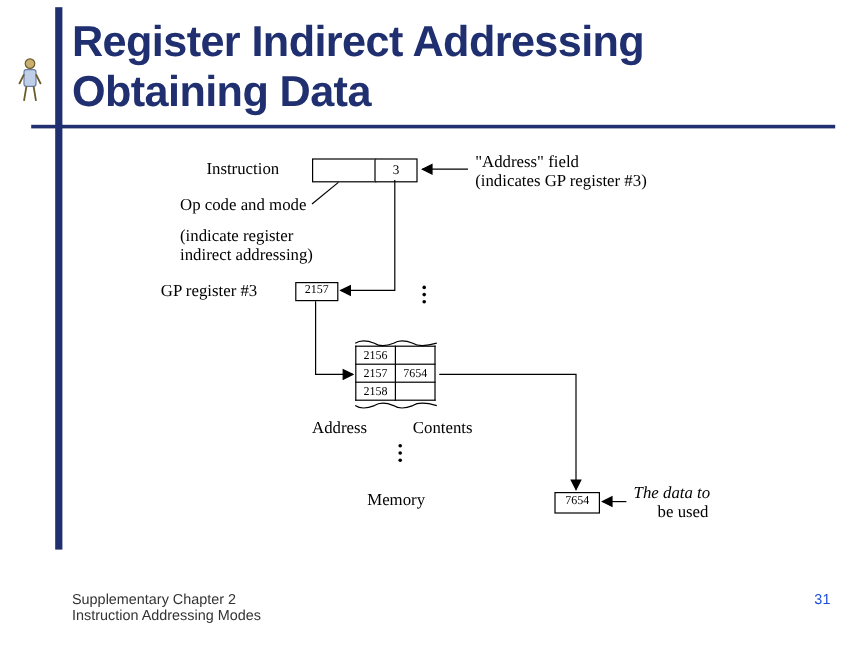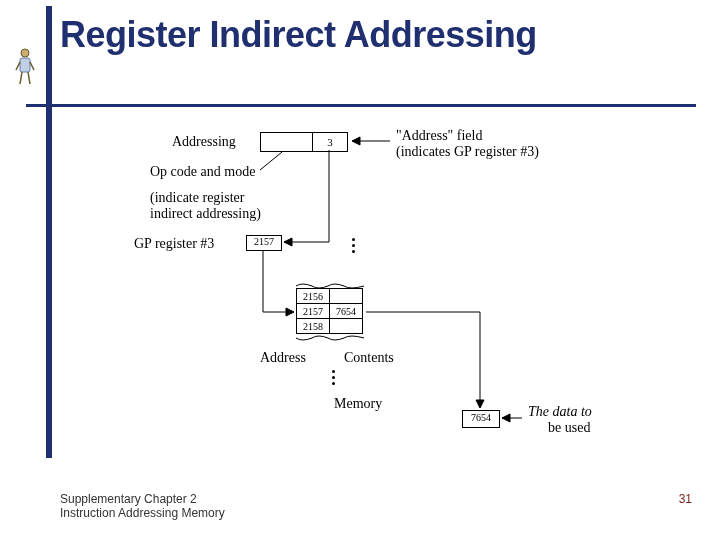--- a/index.html
+++ b/index.html
@@ -55,21 +55,21 @@
     top: 492px;
     font-size: 12px;
     color: #333;
     line-height: 1.2;
   }
   .page-num {
     position: absolute;
     right: 28px;
     top: 492px;
     font-size: 12px;
-    color: #7f1d1d;
+    color: #1d4ed8;
   }
 
   
   .diagram {
     position: absolute;
     left: 130px;
     top: 128px;
     width: 520px;
     height: 330px;
     font-family: "Times New Roman", Times, serif;
@@ -145,26 +145,27 @@
     <circle cx="11" cy="7" r="4" fill="#c9b070" stroke="#6b5a2a" stroke-width="1"></circle>
     <rect x="6" y="12" width="10" height="14" rx="2" fill="#bfcfe8" stroke="#6b7fa3" stroke-width="1"></rect>
     <line x1="8" y1="26" x2="6" y2="38" stroke="#6b5a2a" stroke-width="1.5"></line>
     <line x1="14" y1="26" x2="16" y2="38" stroke="#6b5a2a" stroke-width="1.5"></line>
     <line x1="6" y1="16" x2="2" y2="24" stroke="#6b5a2a" stroke-width="1.5"></line>
     <line x1="16" y1="16" x2="20" y2="24" stroke="#6b5a2a" stroke-width="1.5"></line>
   </svg>
 
   <div class="title">
     <span>Register Indirect Addressing</span><br>
+    <span>Obtaining Data</span>
   </div>
   <div class="title-underline"></div>
 
   <div class="diagram">
 
-    <div class="dlabel" style="left:42px; top:6px;">Addressing</div>
+    <div class="dlabel" style="left:42px; top:6px;">Instruction</div>
 
     <div class="instr-box" style="left:130px; top:4px; width:52px; height:18px;"></div>
     <div class="instr-box" style="left:182px; top:4px; width:34px; height:18px; text-align:center; font-size:11px; line-height:18px;">3</div>
 
     <div class="dlabel" style="left:266px; top:0px;">"Address" field</div>
     <div class="dlabel" style="left:266px; top:16px;">(indicates GP register #3)</div>
 
     <div class="dlabel" style="left:20px; top:36px;">Op code and mode</div>
     <div class="dlabel" style="left:20px; top:62px;">(indicate register</div>
     <div class="dlabel" style="left:20px; top:78px;">indirect addressing)</div>
@@ -201,21 +202,21 @@
     </svg>
 
     <div class="dlabel" style="left:130px; top:222px;">Address</div>
     <div class="dlabel" style="left:214px; top:222px;">Contents</div>
 
     <div class="dotcol" style="left:200px; top:242px;">
       <span></span>
         <span></span>
         <span></span>
     </div>
-    <div class="dlabel" style="left:176px; top:268px;margin-left:28px;">Memory</div>
+    <div class="dlabel" style="left:176px; top:282px;">Memory</div>
 
     <div class="databox" style="left:332px; top:282px; width:36px; height:16px;">7654</div>
     <div class="dlabel" style="left:398px; top:276px;font-style:italic;">The data to</div>
     <div class="dlabel" style="left:398px; top:292px;padding-left:20px;">be used</div>
 
     <svg class="lines">
 
       <line x1="260" y1="13" x2="222" y2="13"></line>
       <polygon class="arrow" points="222,13 230,9 230,17"></polygon>
 
@@ -231,16 +232,16 @@
       <polygon class="arrow" points="350,280 346,272 354,272"></polygon>
 
       <line x1="392" y1="290" x2="372" y2="290"></line>
       <polygon class="arrow" points="372,290 380,286 380,294"></polygon>
     </svg>
 
   </div>
 
   <div class="footer-left">
     <span>Supplementary Chapter 2</span><br>
-    <span>Instruction Addressing Memory</span>
+    <span>Instruction Addressing Modes</span>
   </div>
   <div class="page-num">31</div>
 </div>
 
 </body></html>

